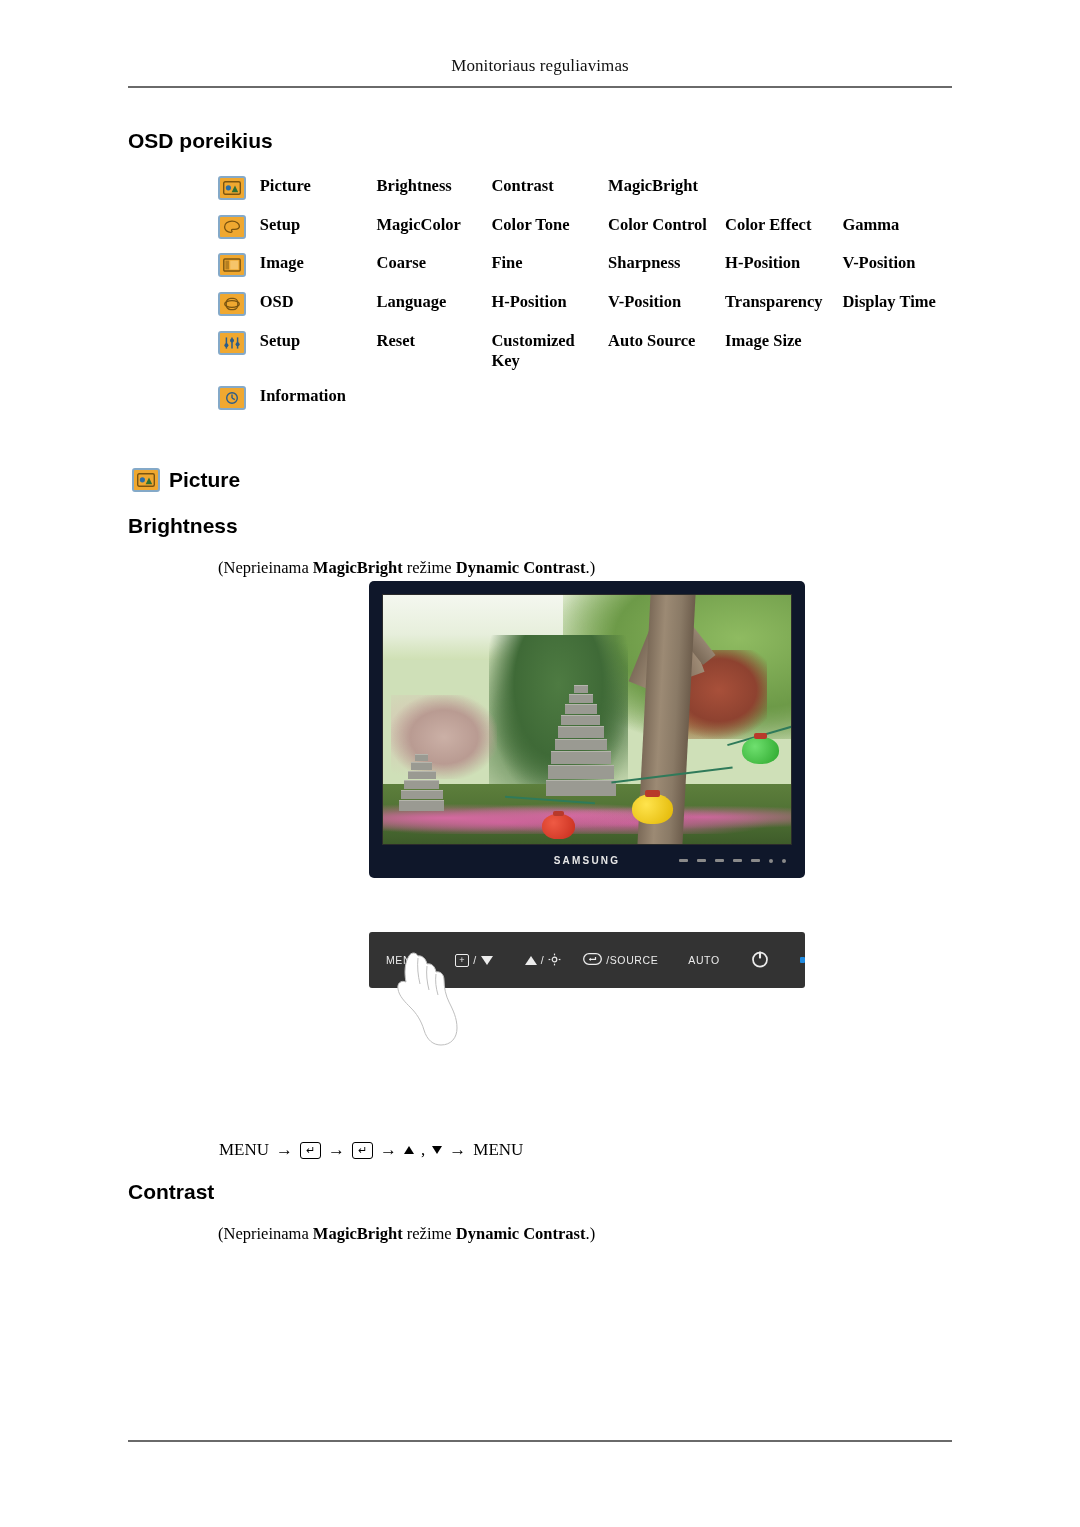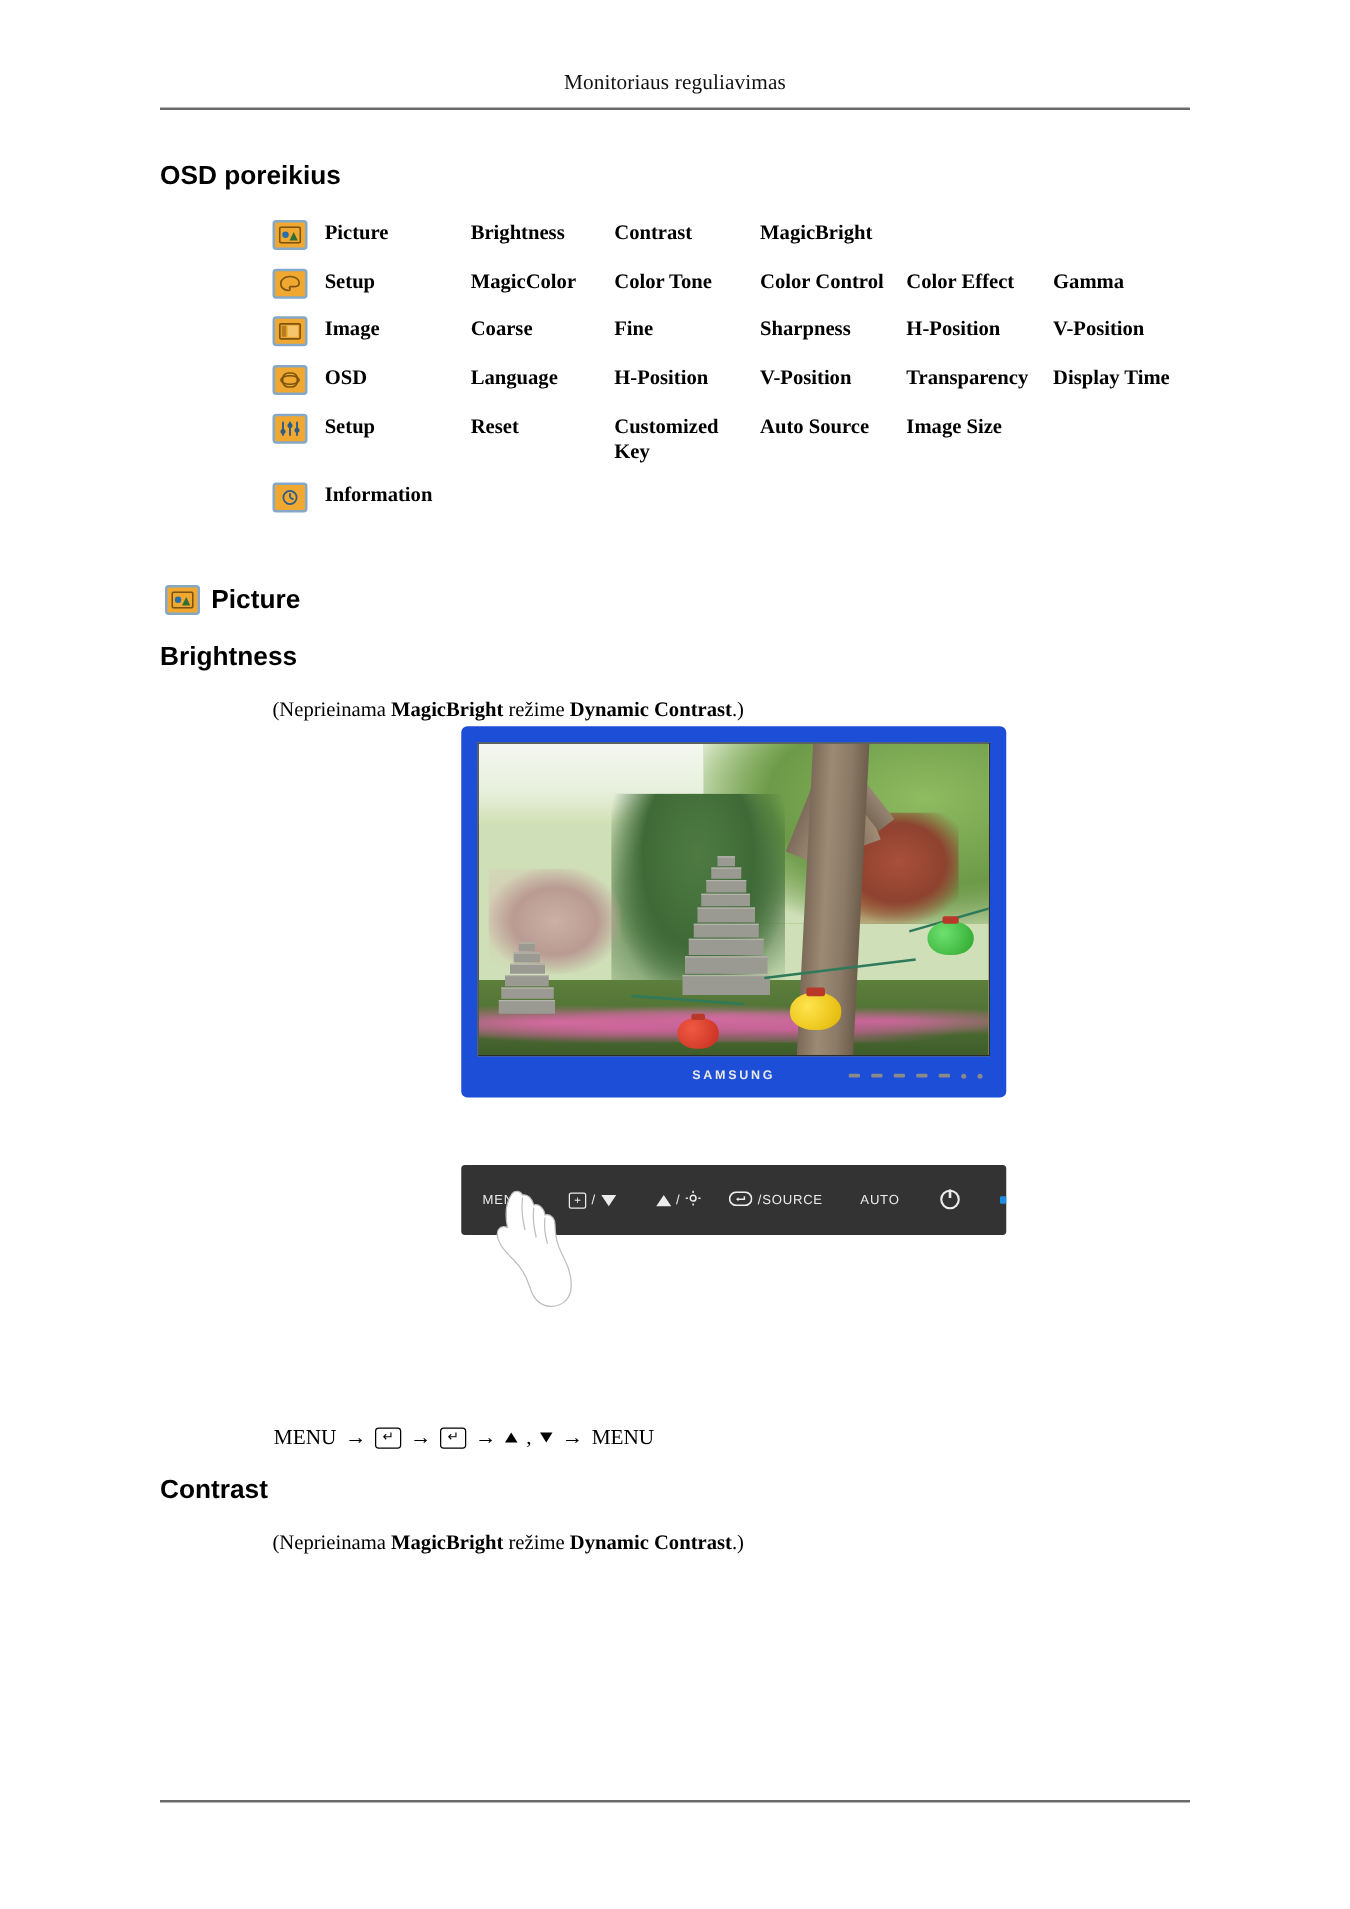--- a/index.html
+++ b/index.html
@@ -126,21 +126,21 @@
   #note-brightness { left: 218px; top: 558px; }
   #note-contrast   { left: 218px; top: 1224px; }
 
   
   .monitor {
     position: absolute;
     left: 369px;
     top: 581px;
     width: 436px;
     height: 297px;
-    background: #1d4ed8;
+    background: #0f172a;
     border-radius: 5px;
     box-sizing: border-box;
     padding: 13px 13px 0 13px;
   }
   .screen {
     position: relative;
     width: 410px;
     height: 251px;
     overflow: hidden;
     background: #cfe0b8;

